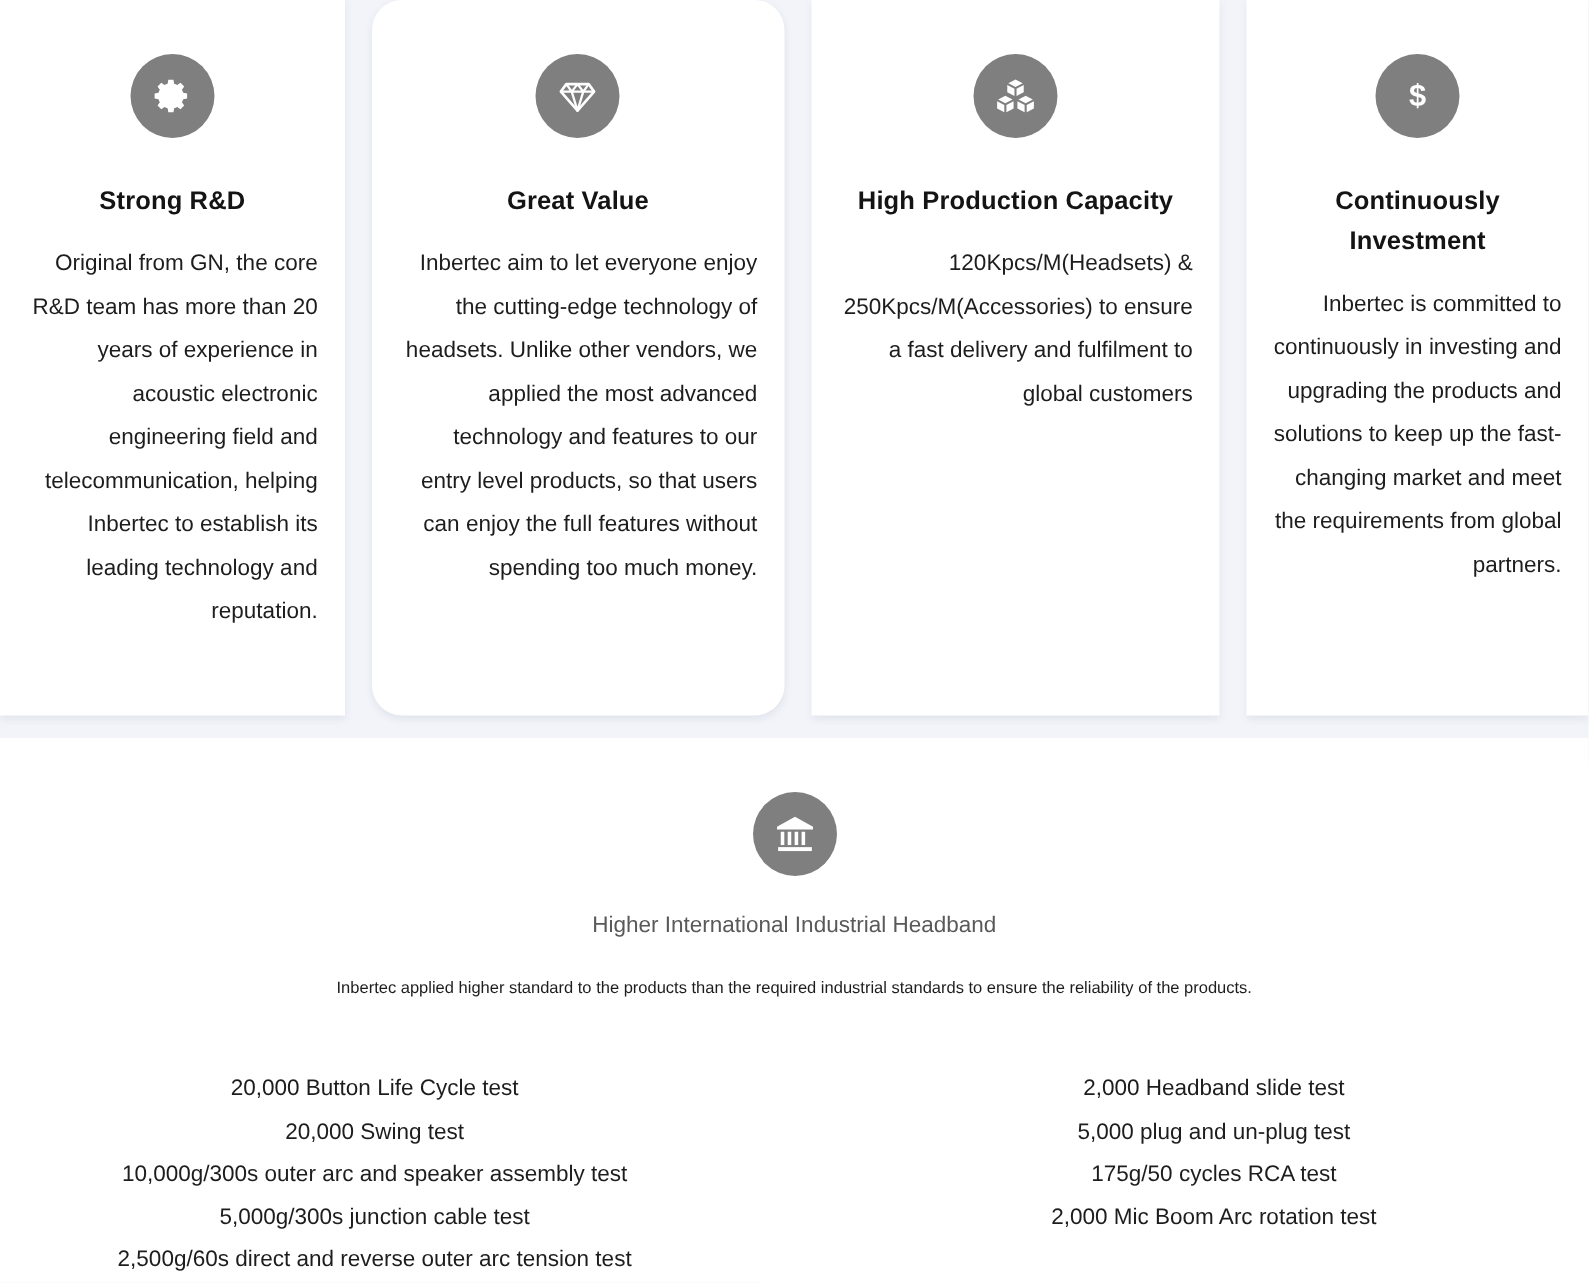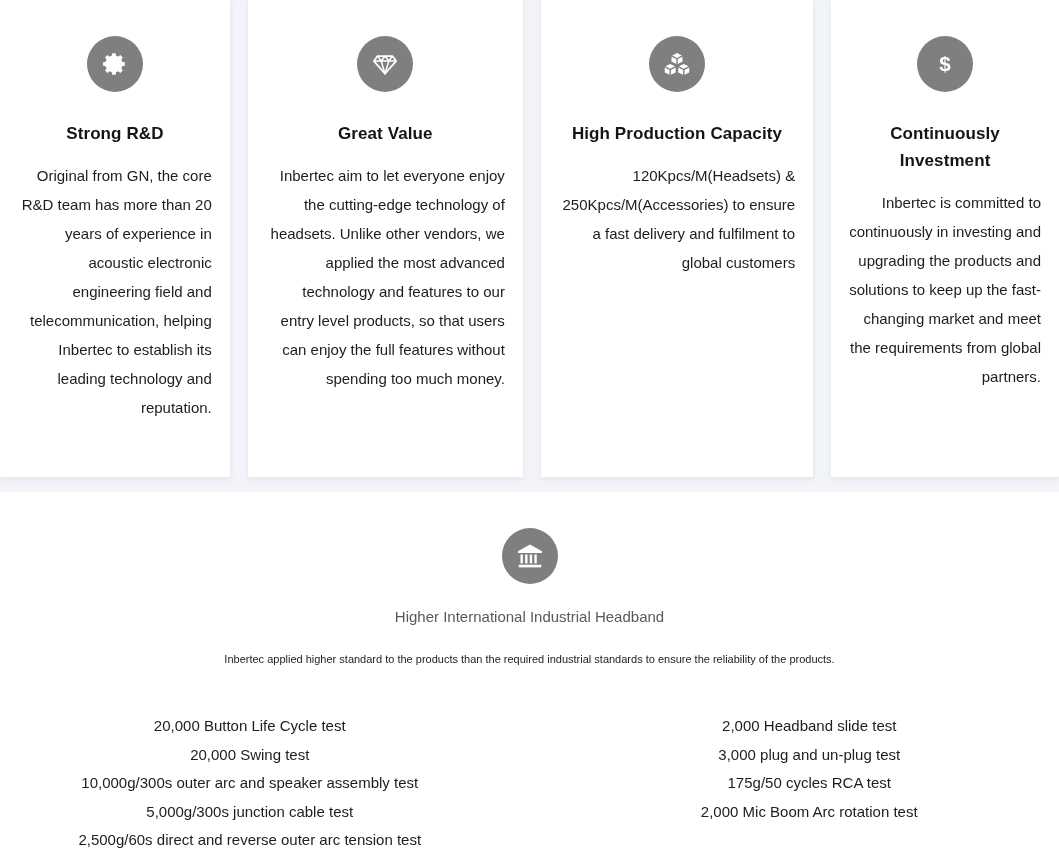--- a/index.html
+++ b/index.html
@@ -30,21 +30,21 @@
     height: 477px;
     box-sizing: border-box;
     padding: 36px 18px 0 18px;
     display: flex;
     flex-direction: column;
     align-items: center;
     box-shadow: 0 2px 5px rgba(140,145,175,0.16);
   }
   .card-w1 { width: 241px; }
   .card-gap { width: 19px; height: 477px; background: transparent; }
-  .card-w2 { width: 289px; }
+  .card-w2 { width: 289px; border-radius: 20px; }
   .card-w3 { width: 286px; }
   .card-w4 { width: 239px; }
 
   .icon-circle {
     width: 56px;
     height: 56px;
     border-radius: 50%;
     background: #7f7f7f;
     display: flex;
     align-items: center;
@@ -201,20 +201,20 @@
         <li>20,000 Button Life Cycle test</li>
         <li>20,000 Swing test</li>
         <li>10,000g/300s outer arc and speaker assembly test</li>
         <li>5,000g/300s junction cable test</li>
         <li>2,500g/60s direct and reverse outer arc tension test</li>
       </ul>
     </div>
     <div class="standards-col col-right">
       <ul>
         <li>2,000 Headband slide test</li>
-        <li>3,000 plug and un-plug test</li>
+        <li>5,000 plug and un-plug test</li>
         <li>175g/50 cycles RCA test</li>
         <li>2,000 Mic Boom Arc rotation test</li>
       </ul>
     </div>
   </div>
 
 </section>
 
 </body></html>

